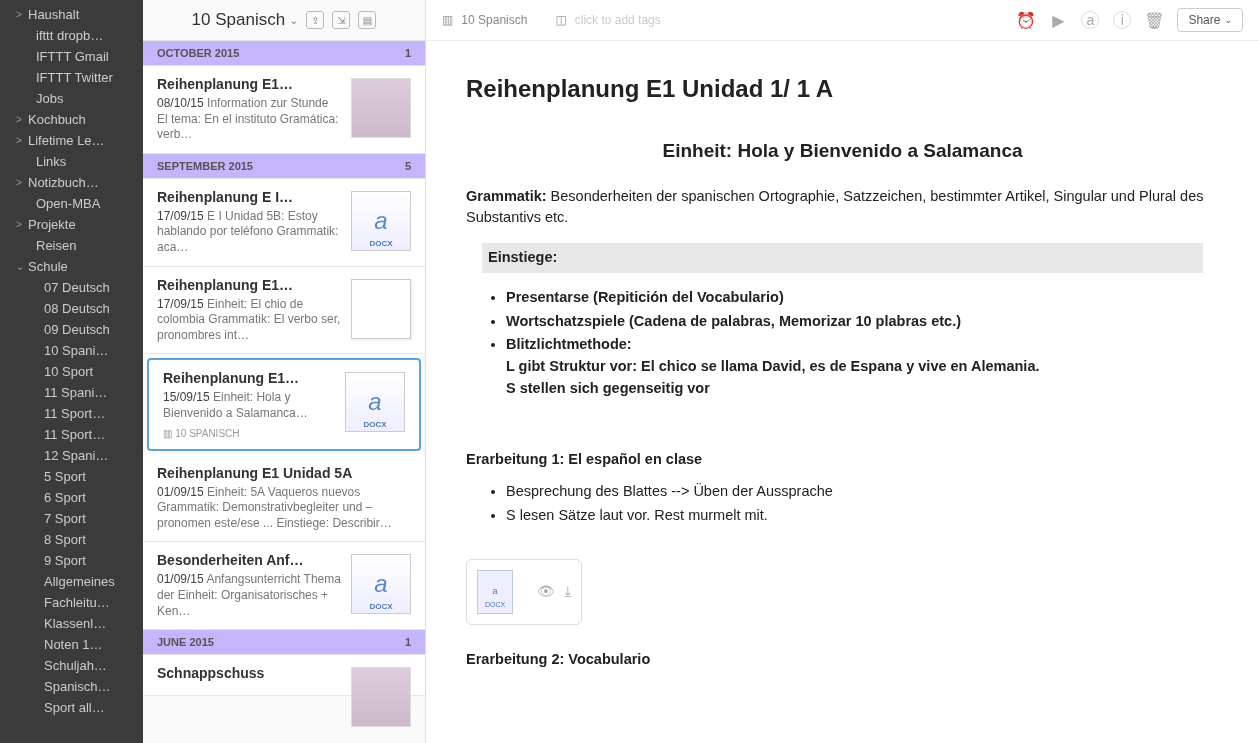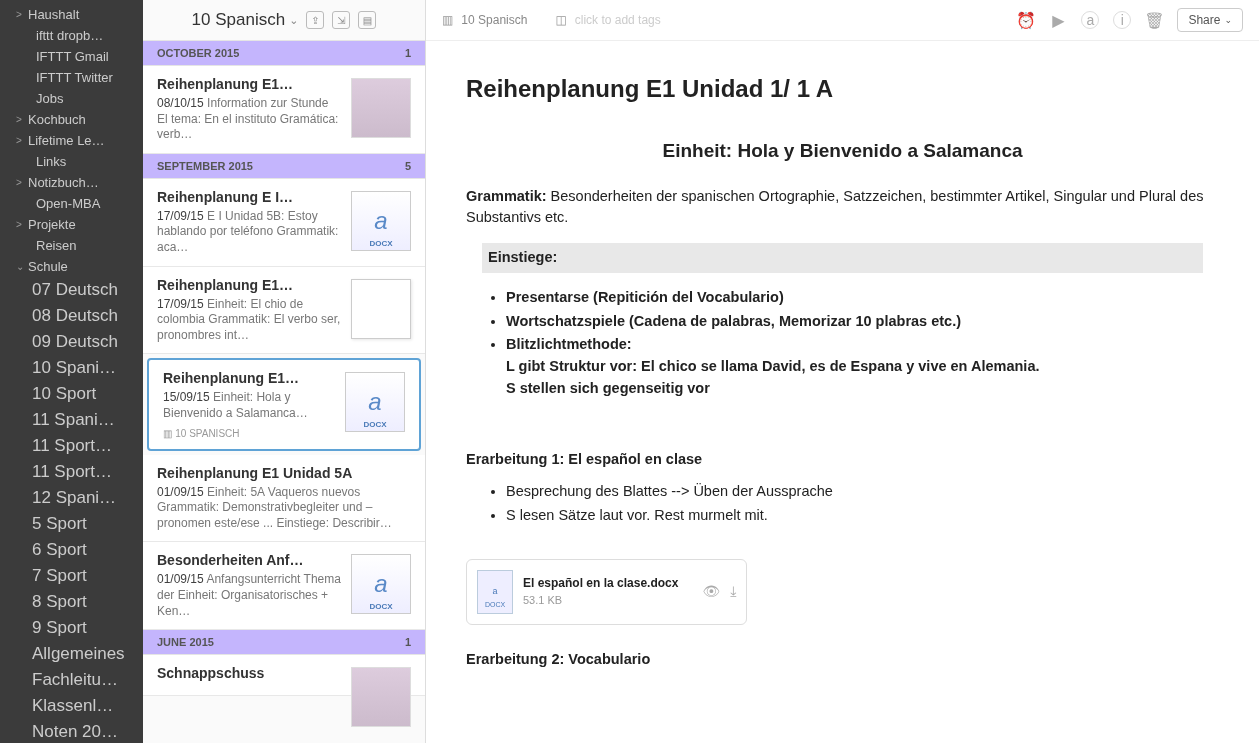--- a/index.html
+++ b/index.html
@@ -1,21 +1,21 @@
 <!DOCTYPE html>
 <html><head>
 <meta charset="utf-8">
 <style>
 * { box-sizing: border-box; margin: 0; padding: 0; }
 body { font-family: "Helvetica Neue", Arial, sans-serif; font-size: 13px; color: #333; background: #fff; overflow: hidden; }
 .container { display: flex; height: 743px; width: 1259px; }
 .sidebar { width: 143px; background: #3B3B3B; color: #ccc; overflow-y: auto; padding-top: 4px; }
 .sidebar-item { display: flex; align-items: center; padding: 3px 6px 3px 16px; cursor: pointer; font-size: 13px; white-space: nowrap; overflow: hidden; text-overflow: ellipsis; }
 .sidebar-item.sub { padding-left: 36px; }
-.sidebar-item.sub2 { padding-left: 32px; font-size: 17px; }
+.sidebar-item.sub2 { padding-left: 44px; font-size: 13px; }
 .chev { width: 10px; display: inline-block; font-size: 10px; color: #999; margin-right: 2px; }
 
 .notelist { width: 283px; border-right: 1px solid #ddd; display: flex; flex-direction: column; background: #fafafa; }
 .notelist-header { display: flex; align-items: center; justify-content: center; padding: 10px 8px; border-bottom: 1px solid #e5e5e5; gap: 8px; }
 .notelist-title { font-size: 17px; color: #333; display: flex; align-items: center; gap: 4px; cursor: pointer; }
 .hdr-icon { width: 18px; height: 18px; border: 1px solid #bbb; border-radius: 3px; display: flex; align-items: center; justify-content: center; font-size: 10px; color: #888; cursor: pointer; }
 .notelist-scroll { flex: 1; overflow-y: auto; }
 .section-header { background: #c4b5fd; padding: 6px 14px; font-size: 11px; font-weight: bold; color: #555; display: flex; justify-content: space-between; border-bottom: 1px solid #e5e5e5; }
 .note-item { padding: 10px 14px; border-bottom: 1px solid #e8e8e8; cursor: pointer; position: relative; background: #fff; }
 .note-item.selected { border: 2px solid #5FA3D6; border-radius: 4px; margin: 4px; }
@@ -147,21 +147,21 @@
       <div class="sidebar-item sub2">
         <span>Allgemeines</span>
       </div>
       <div class="sidebar-item sub2">
         <span>Fachleitu…</span>
       </div>
       <div class="sidebar-item sub2">
         <span>Klassenl…</span>
       </div>
       <div class="sidebar-item sub2">
-        <span>Noten 20…</span>
+        <span>Noten 1…</span>
       </div>
       <div class="sidebar-item sub2">
         <span>Schuljah…</span>
       </div>
       <div class="sidebar-item sub2">
         <span>Spanisch…</span>
       </div>
       <div class="sidebar-item sub2">
         <span>Sport all…</span>
       </div>
@@ -270,24 +270,20 @@
         </li>
       </ul>
       <br>
       <p><b>Erarbeitung 1: El español en clase</b></p>
       <ul>
         <li>Besprechung des Blattes --&gt; Üben der Aussprache</li>
         <li>S lesen Sätze laut vor. Rest murmelt mit.</li>
       </ul>
       <div class="attach-box">
         <div class="attach-icon">a</div>
-        <div class="attach-info">
-          <div class="fname">El español en la clase.docx</div>
-          <div class="fsize">53.1 KB</div>
-        </div>
         <div class="attach-actions">
           <span>👁</span>
           <span>⤓</span>
         </div>
       </div>
       <p><b>Erarbeitung 2: Vocabulario</b></p>
       
     </div>
   </div>
 </div>

